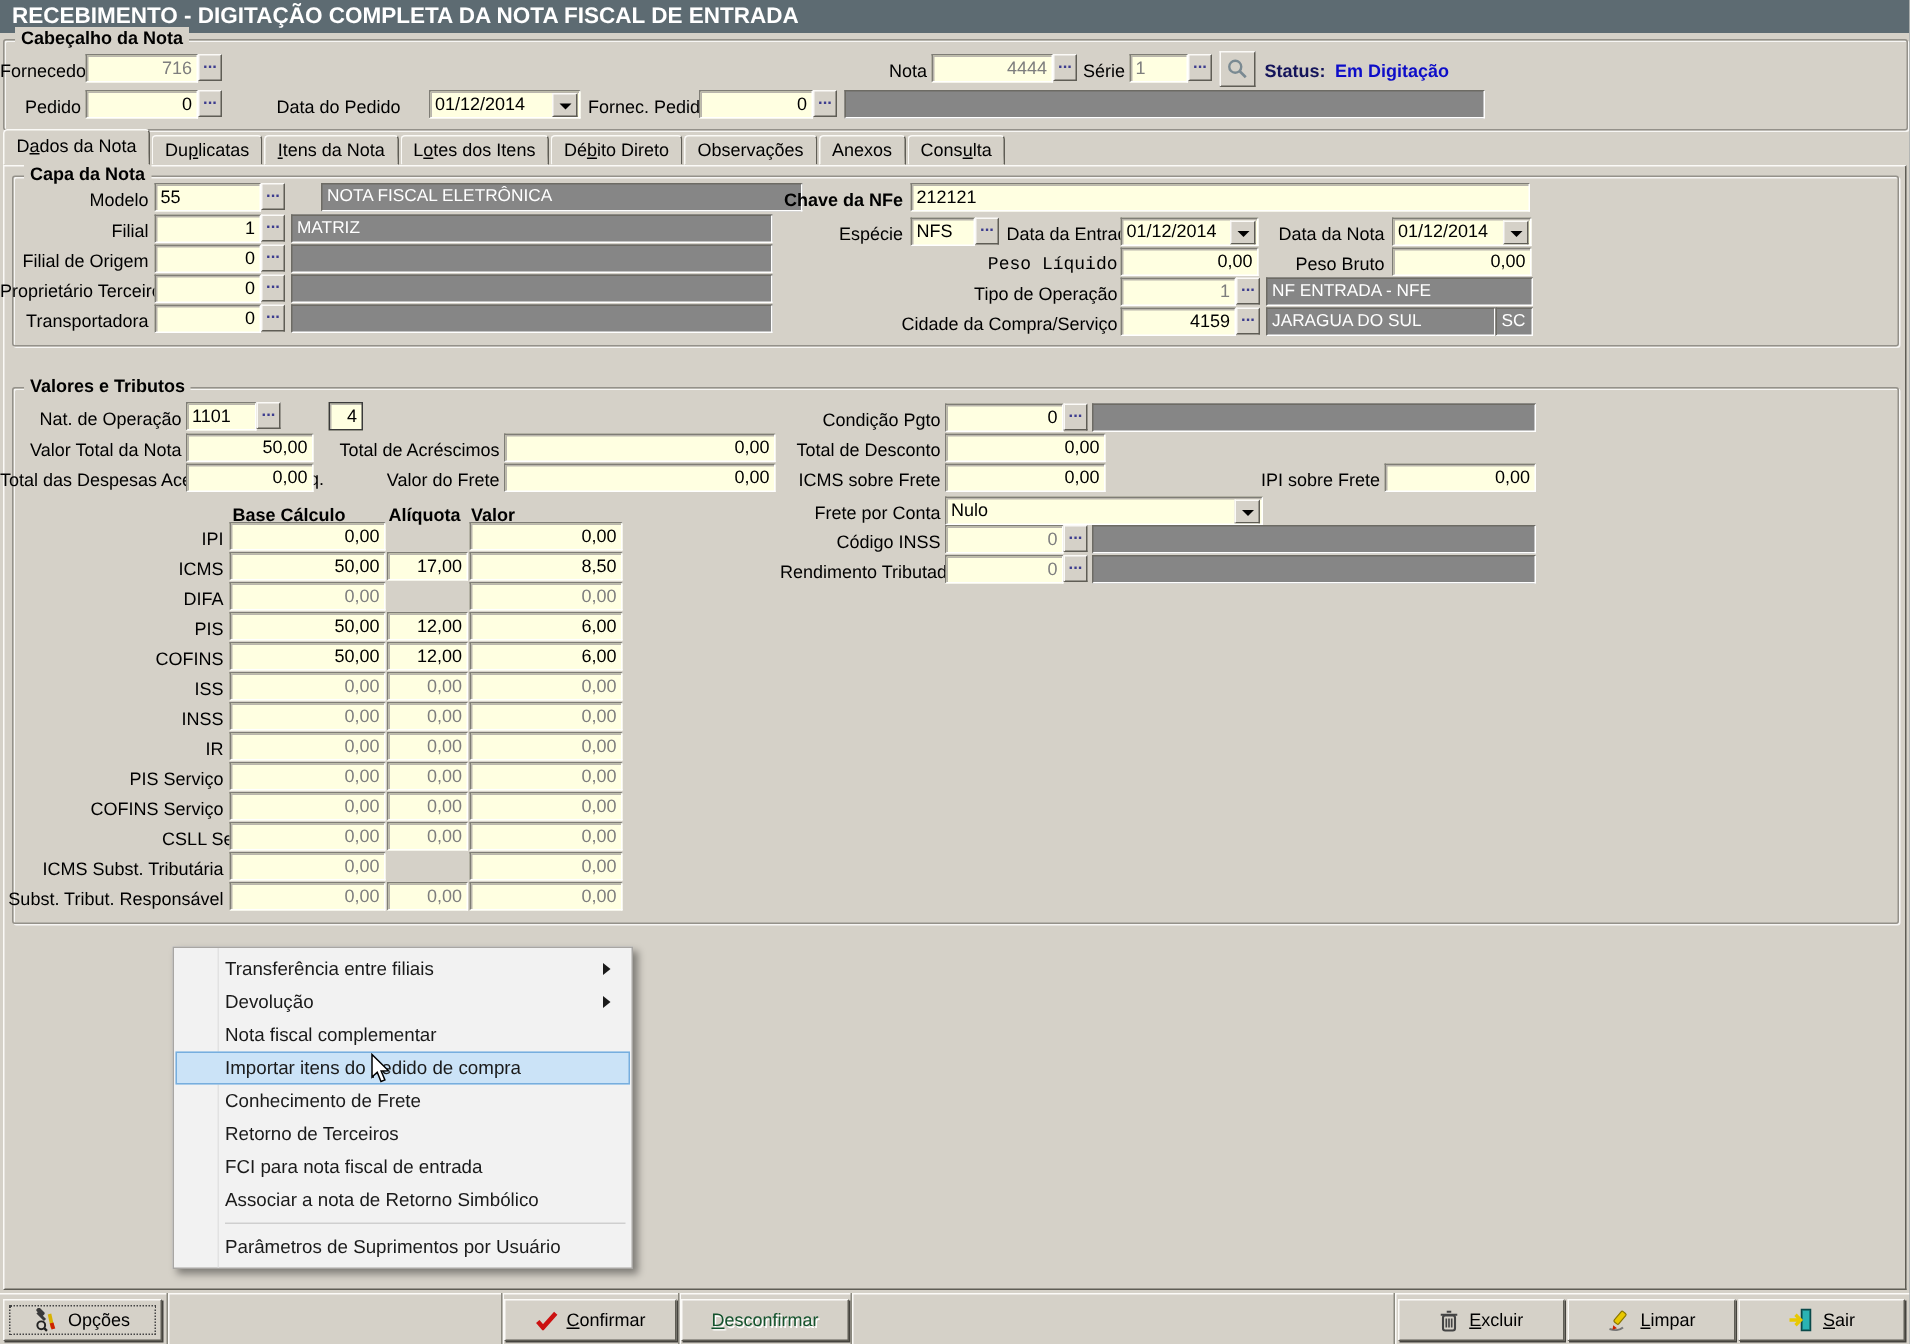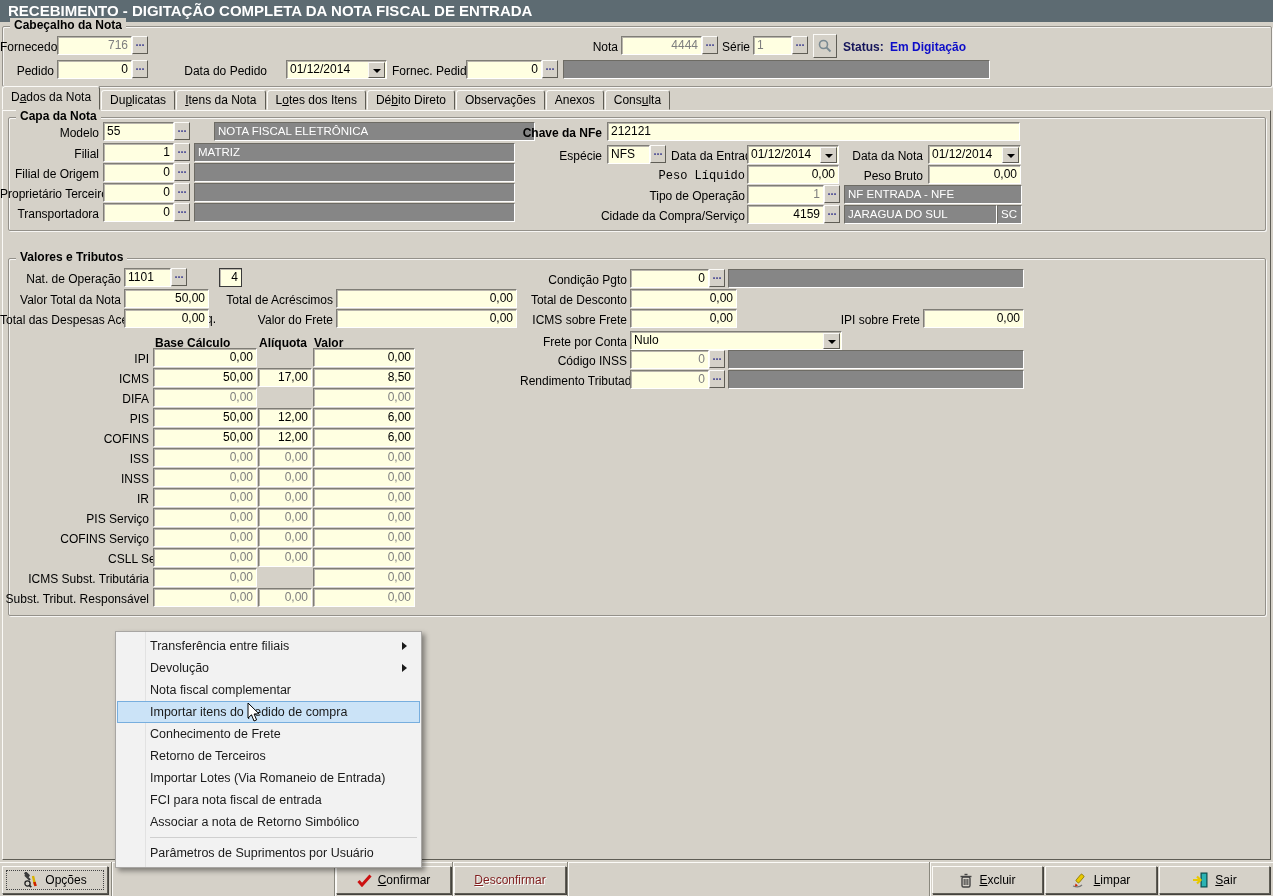--- a/index.html
+++ b/index.html
@@ -48,21 +48,21 @@
   .menu-item.hl{background:#cbe3f7;border:1px solid #77aede;height:20px;line-height:20px;padding-left:32px;}
   .menu-item .subarrow{position:absolute;right:9px;top:7px;width:0;height:0;
        border:4px solid transparent;border-left:5px solid #1a1a1a;}
   .menu-sep{height:1px;background:#cfcfcf;margin:4px 3px 4px 33px;}
   
   .toolbar{position:absolute;left:0;top:862px;width:1273px;height:34px;background:#d5d1c8;border-top:1px solid #fbfaf7;}
   .vsep{position:absolute;top:862px;height:34px;width:0;border-left:1px solid #8a887e;border-right:1px solid #fbfaf7;z-index:1;}
   .tbtn{position:absolute;top:866px;height:28px;background:#d5d1c8;box-sizing:border-box;
        border:1px solid;border-color:#fbfaf7 #5f5d55 #5f5d55 #fbfaf7;box-shadow:1px 1px 0 #45433e;
        display:flex;align-items:center;justify-content:center;gap:6px;font-size:12px;cursor:default;}
-  .tbtn.disabled{color:#7f1d1d;text-shadow:1px 1px 0 #fff;}
+  .tbtn.disabled{color:#14532d;text-shadow:1px 1px 0 #fff;}
   .focusrect{position:absolute;inset:3px;border:1px dotted #444;pointer-events:none;}
   .icon{display:inline-flex;align-items:center;justify-content:center;}
   u{text-decoration:underline;}
   .cursor{position:absolute;left:247px;top:702px;z-index:60;}
 </style>
 </head>
 <body>
 
 <div class="win">
 
@@ -279,21 +279,20 @@
       <div class="fld num dis" style="left: 313px; top: 588px; width: 94px;">0,00</div>
     </div>
 
   <div class="menu" id="ctxmenu">
       <div class="menu-item">Transferência entre filiais<span class="subarrow"></span></div>
       <div class="menu-item">Devolução<span class="subarrow"></span></div>
       <div class="menu-item">Nota fiscal complementar</div>
       <div class="menu-item hl">Importar itens do pedido de compra</div>
       <div class="menu-item">Conhecimento de Frete</div>
       <div class="menu-item">Retorno de Terceiros</div>
-      <div class="menu-item">Importar Lotes (Via Romaneio de Entrada)</div>
       <div class="menu-item">FCI para nota fiscal de entrada</div>
       <div class="menu-item">Associar a nota de Retorno Simbólico</div>
       <div class="menu-sep"></div>
       <div class="menu-item">Parâmetros de Suprimentos por Usuário</div>
     </div>
 
   <div class="cursor">
     <svg width="14" height="21" viewBox="0 0 14 21">
         <path d="M1,1 L1,16 L4.5,12.8 L7,19 L9.6,17.9 L7.1,12 L12,11.8 Z" fill="#fff" stroke="#000" stroke-width="1"></path>
       </svg>

